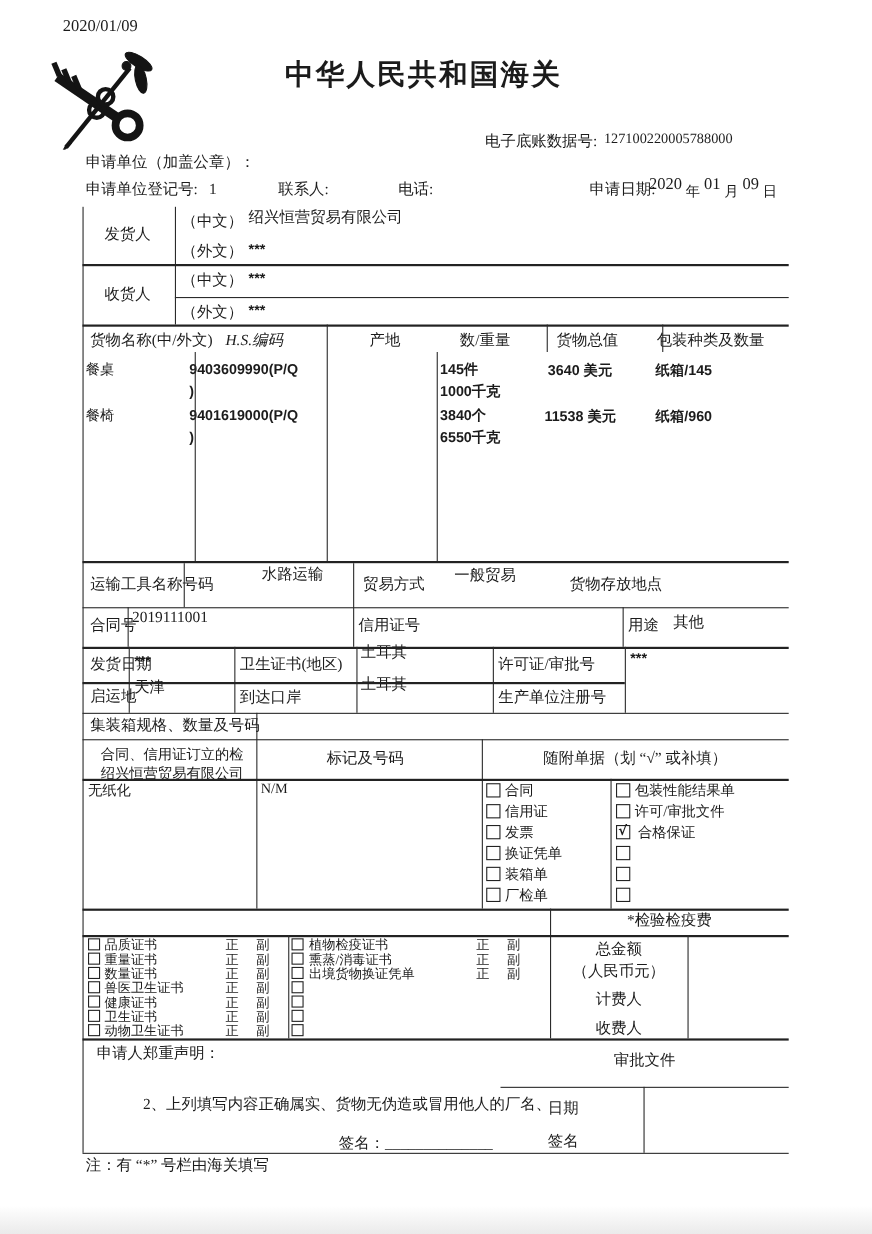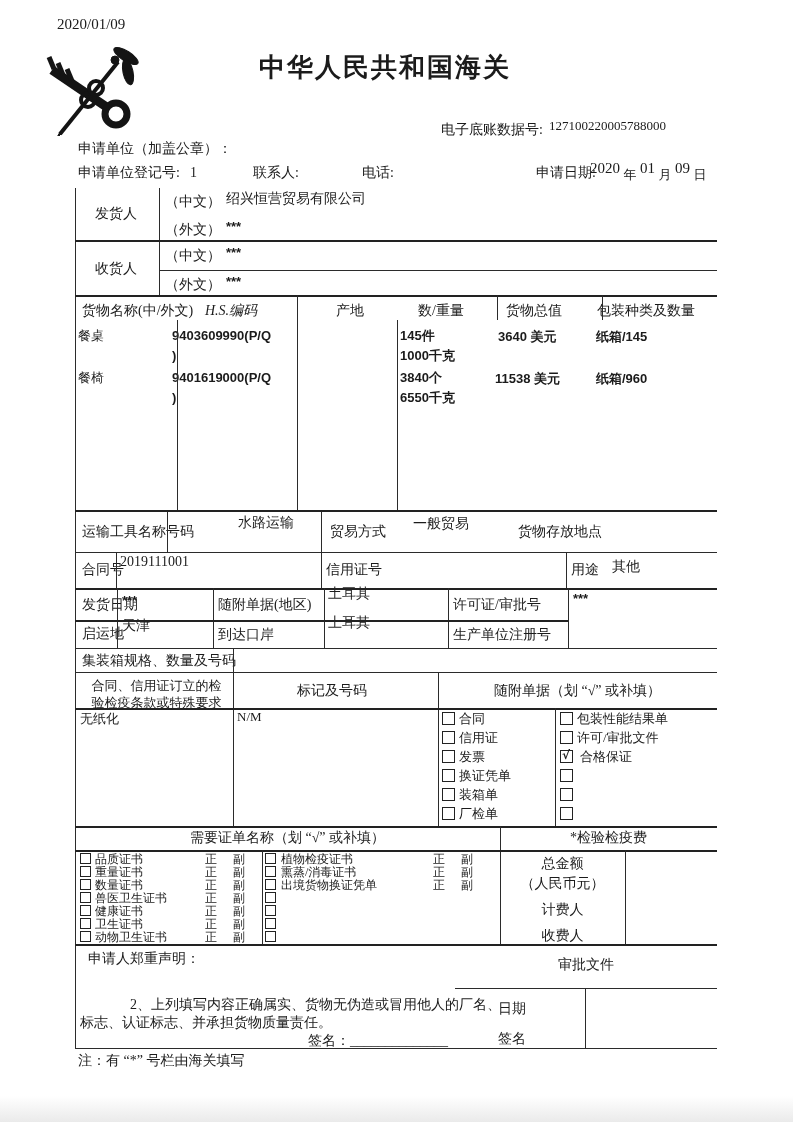--- a/index.html
+++ b/index.html
@@ -117,35 +117,35 @@
   <div class="t s14" style="left:518px;top:523px;">货物存放地点</div>
 
   <div class="t s14" style="left:82px;top:561px;">合同号</div>
   <div class="t s14" style="left:120px;top:553px;">2019111001</div>
   <div class="t s14" style="left:326px;top:561px;">信用证号</div>
   <div class="t s14" style="left:571px;top:561px;">用途</div>
   <div class="t s14" style="left:612px;top:558px;">其他</div>
 
   <div class="t s14" style="left:82px;top:596px;">发货日期</div>
   <div class="t s13 sans b" style="left:122px;top:592px;">***</div>
-  <div class="t s14" style="left:218px;top:596px;">随附单据(地区)</div>
+  <div class="t s14" style="left:218px;top:596px;">卫生证书(地区)</div>
   <div class="t s14" style="left:328px;top:585px;">土耳其</div>
   <div class="t s14" style="left:453px;top:596px;">许可证/审批号</div>
   <div class="t s13 sans b" style="left:573px;top:590px;">***</div>
 
   <div class="t s14" style="left:82px;top:625px;">启运地</div>
   <div class="t s14" style="left:122px;top:617px;">天津</div>
   <div class="t s14" style="left:218px;top:626px;">到达口岸</div>
   <div class="t s14" style="left:328px;top:614px;">土耳其</div>
   <div class="t s14" style="left:453px;top:626px;">生产单位注册号</div>
 
   <div class="t s14" style="left:82px;top:652px;">集装箱规格、数量及号码</div>
 
   <div class="t s13 pre ctr" style="left:79px;top:677px;width:155px;line-height:17px;">合同、信用证订立的检
-验检疫条款或特殊要求</div>
+绍兴恒营贸易有限公司</div>
   <div class="t s14" style="left:297px;top:682px;">标记及号码</div>
   <div class="t s14 ctr" style="left:438px;top:682px;width:279px;">随附单据（划 “√” 或补填）</div>
 
   <div class="t s13" style="left:80px;top:710px;">无纸化</div>
   <div class="t s13" style="left:237px;top:708px;">N/M</div>
 
   <div class="cb" style="left:442px;top:712px;"></div>
   <div class="t s13" style="left:459px;top:710px;">合同</div>
   <div class="cb" style="left:442px;top:731px;"></div>
   <div class="t s13" style="left:459px;top:729px;">信用证</div>
@@ -163,21 +163,20 @@
   <div class="cb" style="left:560px;top:731px;"></div>
   <div class="t s13" style="left:577px;top:729px;">许可/审批文件</div>
   <div class="cb" style="left:560px;top:750px;">
     <span class="tick">√</span>
   </div>
   <div class="t s13" style="left:580px;top:748px;">合格保证</div>
   <div class="cb" style="left:560px;top:769px;"></div>
   <div class="cb" style="left:560px;top:788px;"></div>
   <div class="cb" style="left:560px;top:807px;"></div>
 
-  <div class="t s14 ctr" style="left:75px;top:829px;width:425px;">需要证单名称（划 “√” 或补填）</div>
   <div class="t s14 ctr" style="left:500px;top:829px;width:217px;">*检验检疫费</div>
 
   <div class="cb cbs" style="left:80px;top:853px;"></div>
   <div class="t s12" style="left:95px;top:851px;">品质证书</div>
   <div class="t s12" style="left:205px;top:851px;">正</div>
   <div class="t s12" style="left:233px;top:851px;">副</div>
   <div class="cb cbs" style="left:80px;top:866px;"></div>
   <div class="t s12" style="left:95px;top:864px;">重量证书</div>
   <div class="t s12" style="left:205px;top:864px;">正</div>
   <div class="t s12" style="left:233px;top:864px;">副</div>
@@ -219,21 +218,20 @@
   <div class="cb cbs" style="left:265px;top:918px;"></div>
   <div class="cb cbs" style="left:265px;top:931px;"></div>
 
   <div class="t s14 ctr" style="left:500px;top:855px;width:125px;">总金额</div>
   <div class="t s14 ctr" style="left:500px;top:875px;width:125px;">（人民币元）</div>
   <div class="t s14 ctr" style="left:500px;top:901px;width:125px;">计费人</div>
   <div class="t s14 ctr" style="left:500px;top:927px;width:125px;">收费人</div>
 
   <div class="t s14" style="left:88px;top:950px;">申请人郑重声明：</div>
   <div class="t s14" style="left:130px;top:996px;">2、上列填写内容正确属实、货物无伪造或冒用他人的厂名、</div>
-  <div class="t s14" style="left:80px;top:1014px;">标志、认证标志、并承担货物质量责任。</div>
   <div class="t s14" style="left:308px;top:1032px;">签名：______________</div>
 
   <div class="t s14 ctr" style="left:455px;top:956px;width:262px;">审批文件</div>
   <div class="t s14" style="left:498px;top:1000px;">日期</div>
   <div class="t s14" style="left:498px;top:1030px;">签名</div>
 
   <div class="t s14" style="left:78px;top:1052px;">注：有 “*” 号栏由海关填写</div>
 
   <div class="vl" style="left:75px;top:188px;height:860px;"></div>
   <div class="vl" style="left:159px;top:188px;height:107px;"></div>

